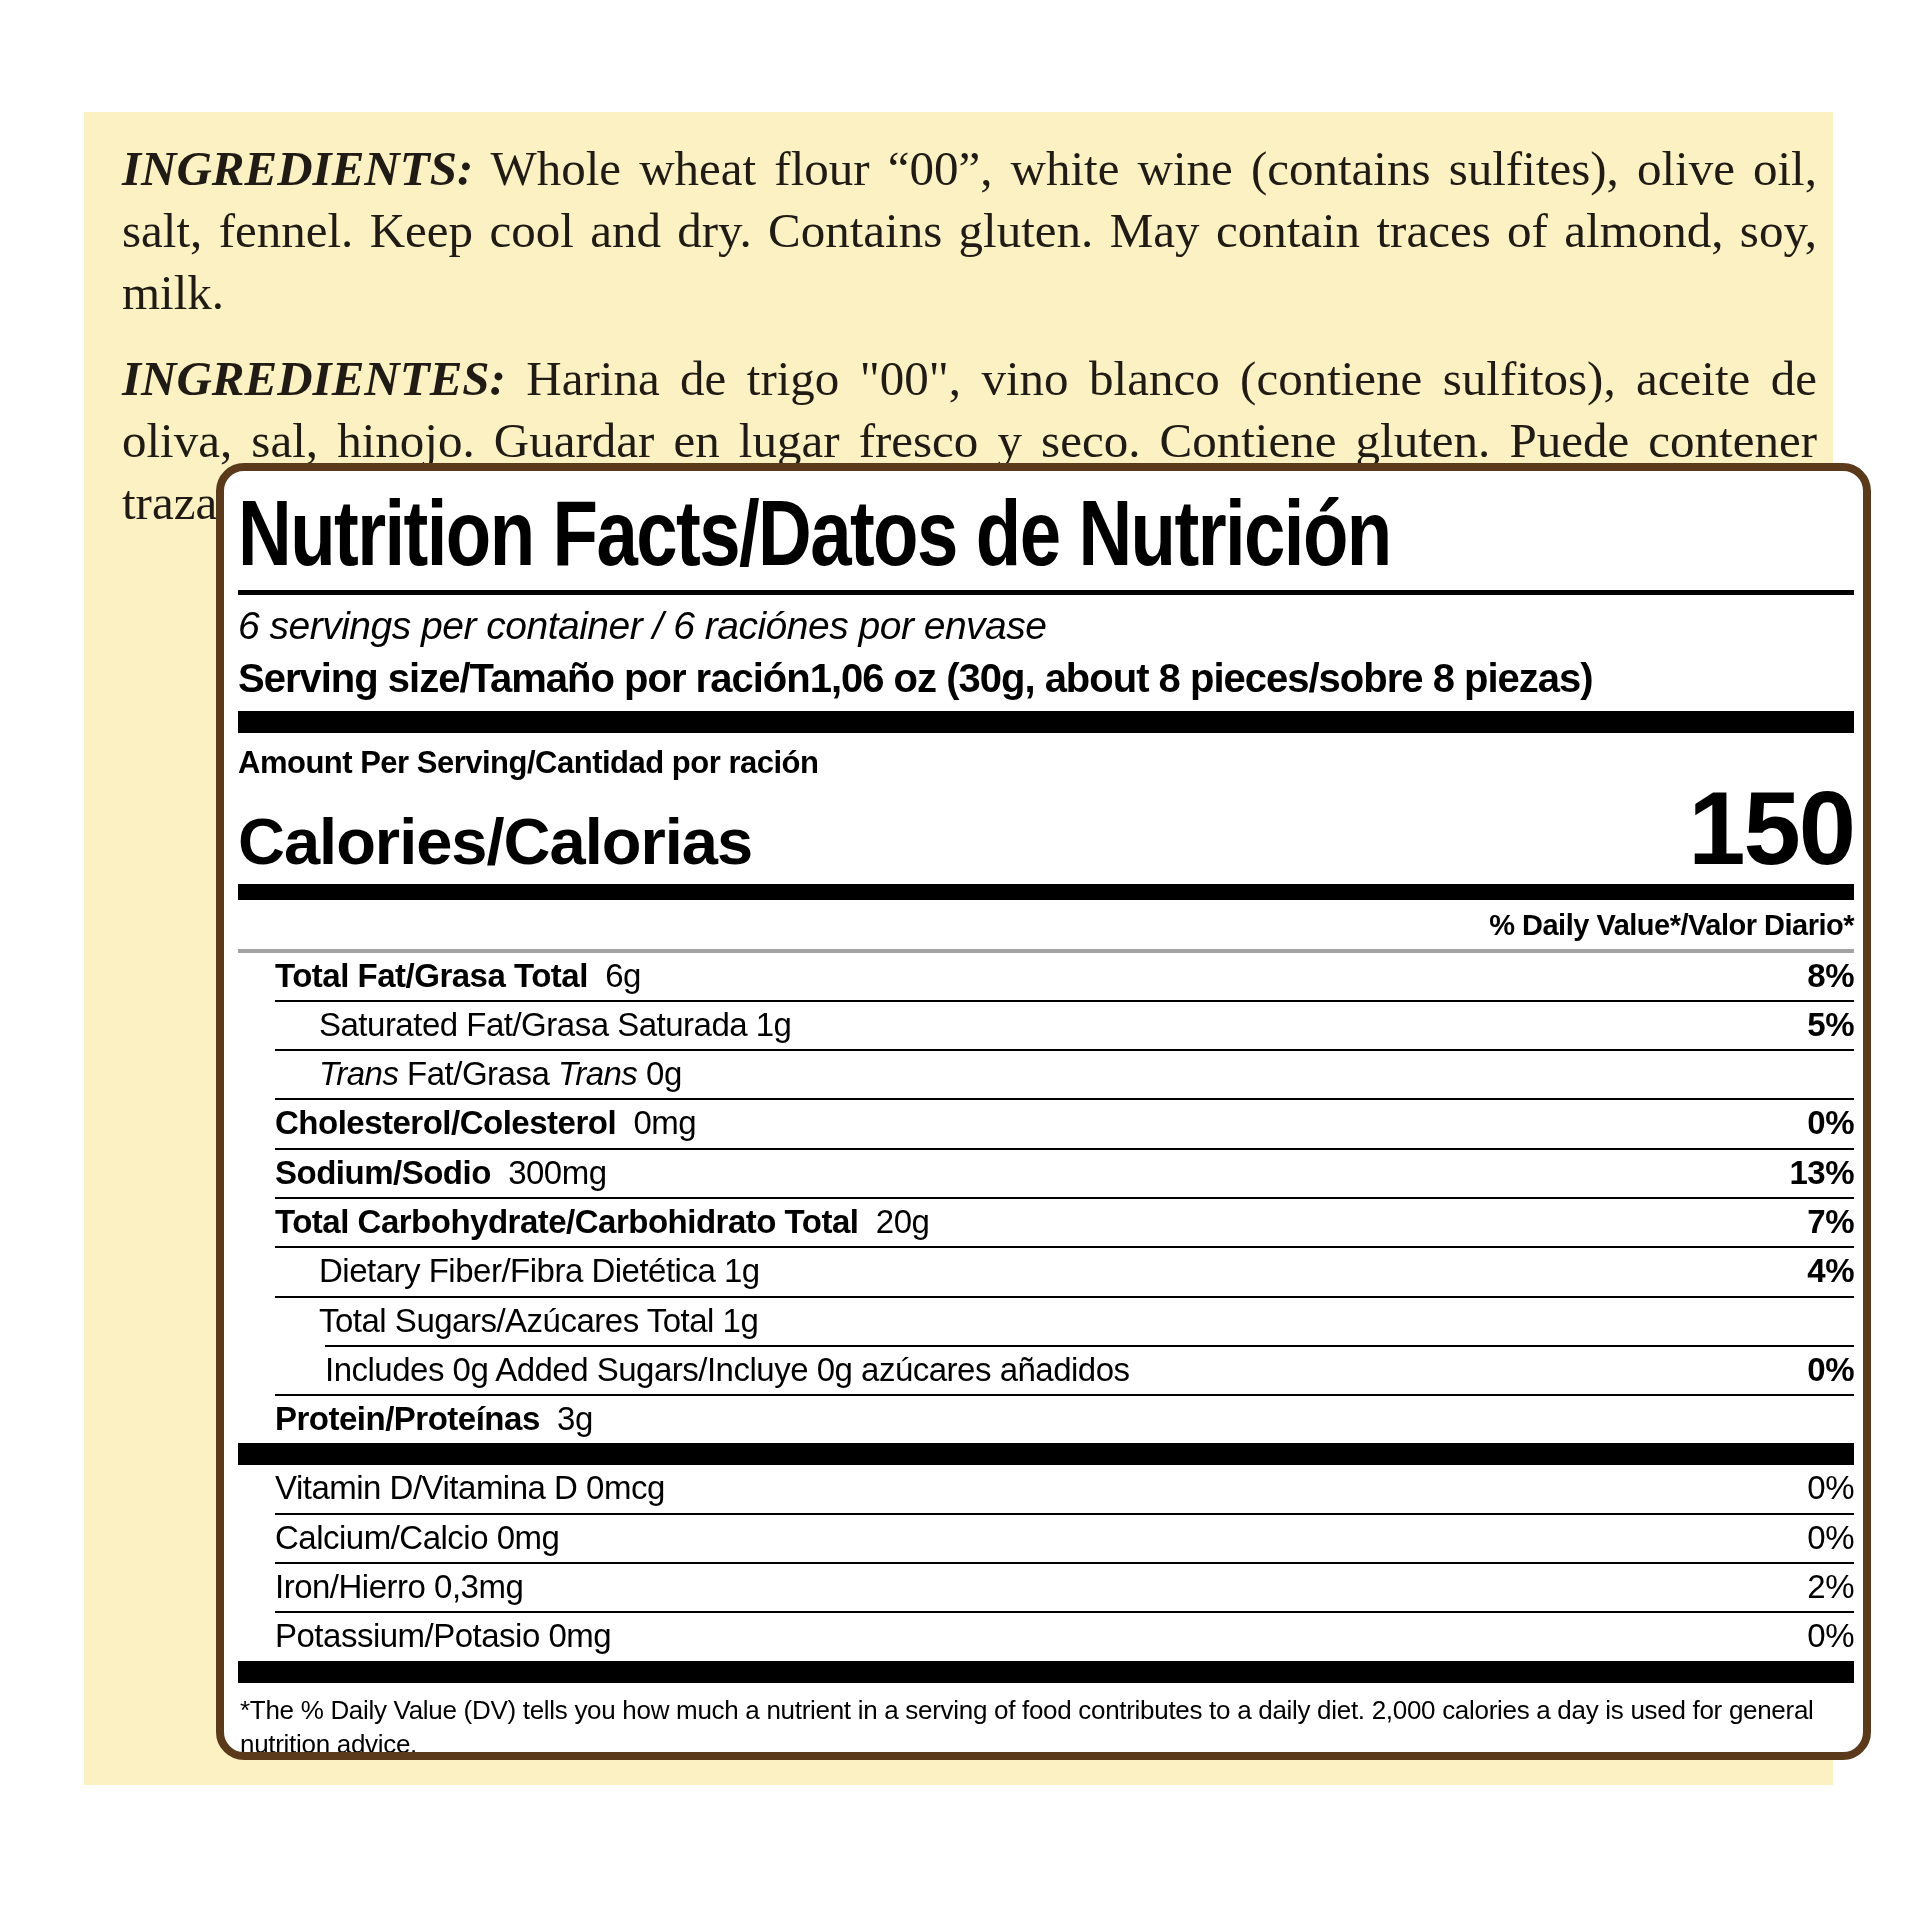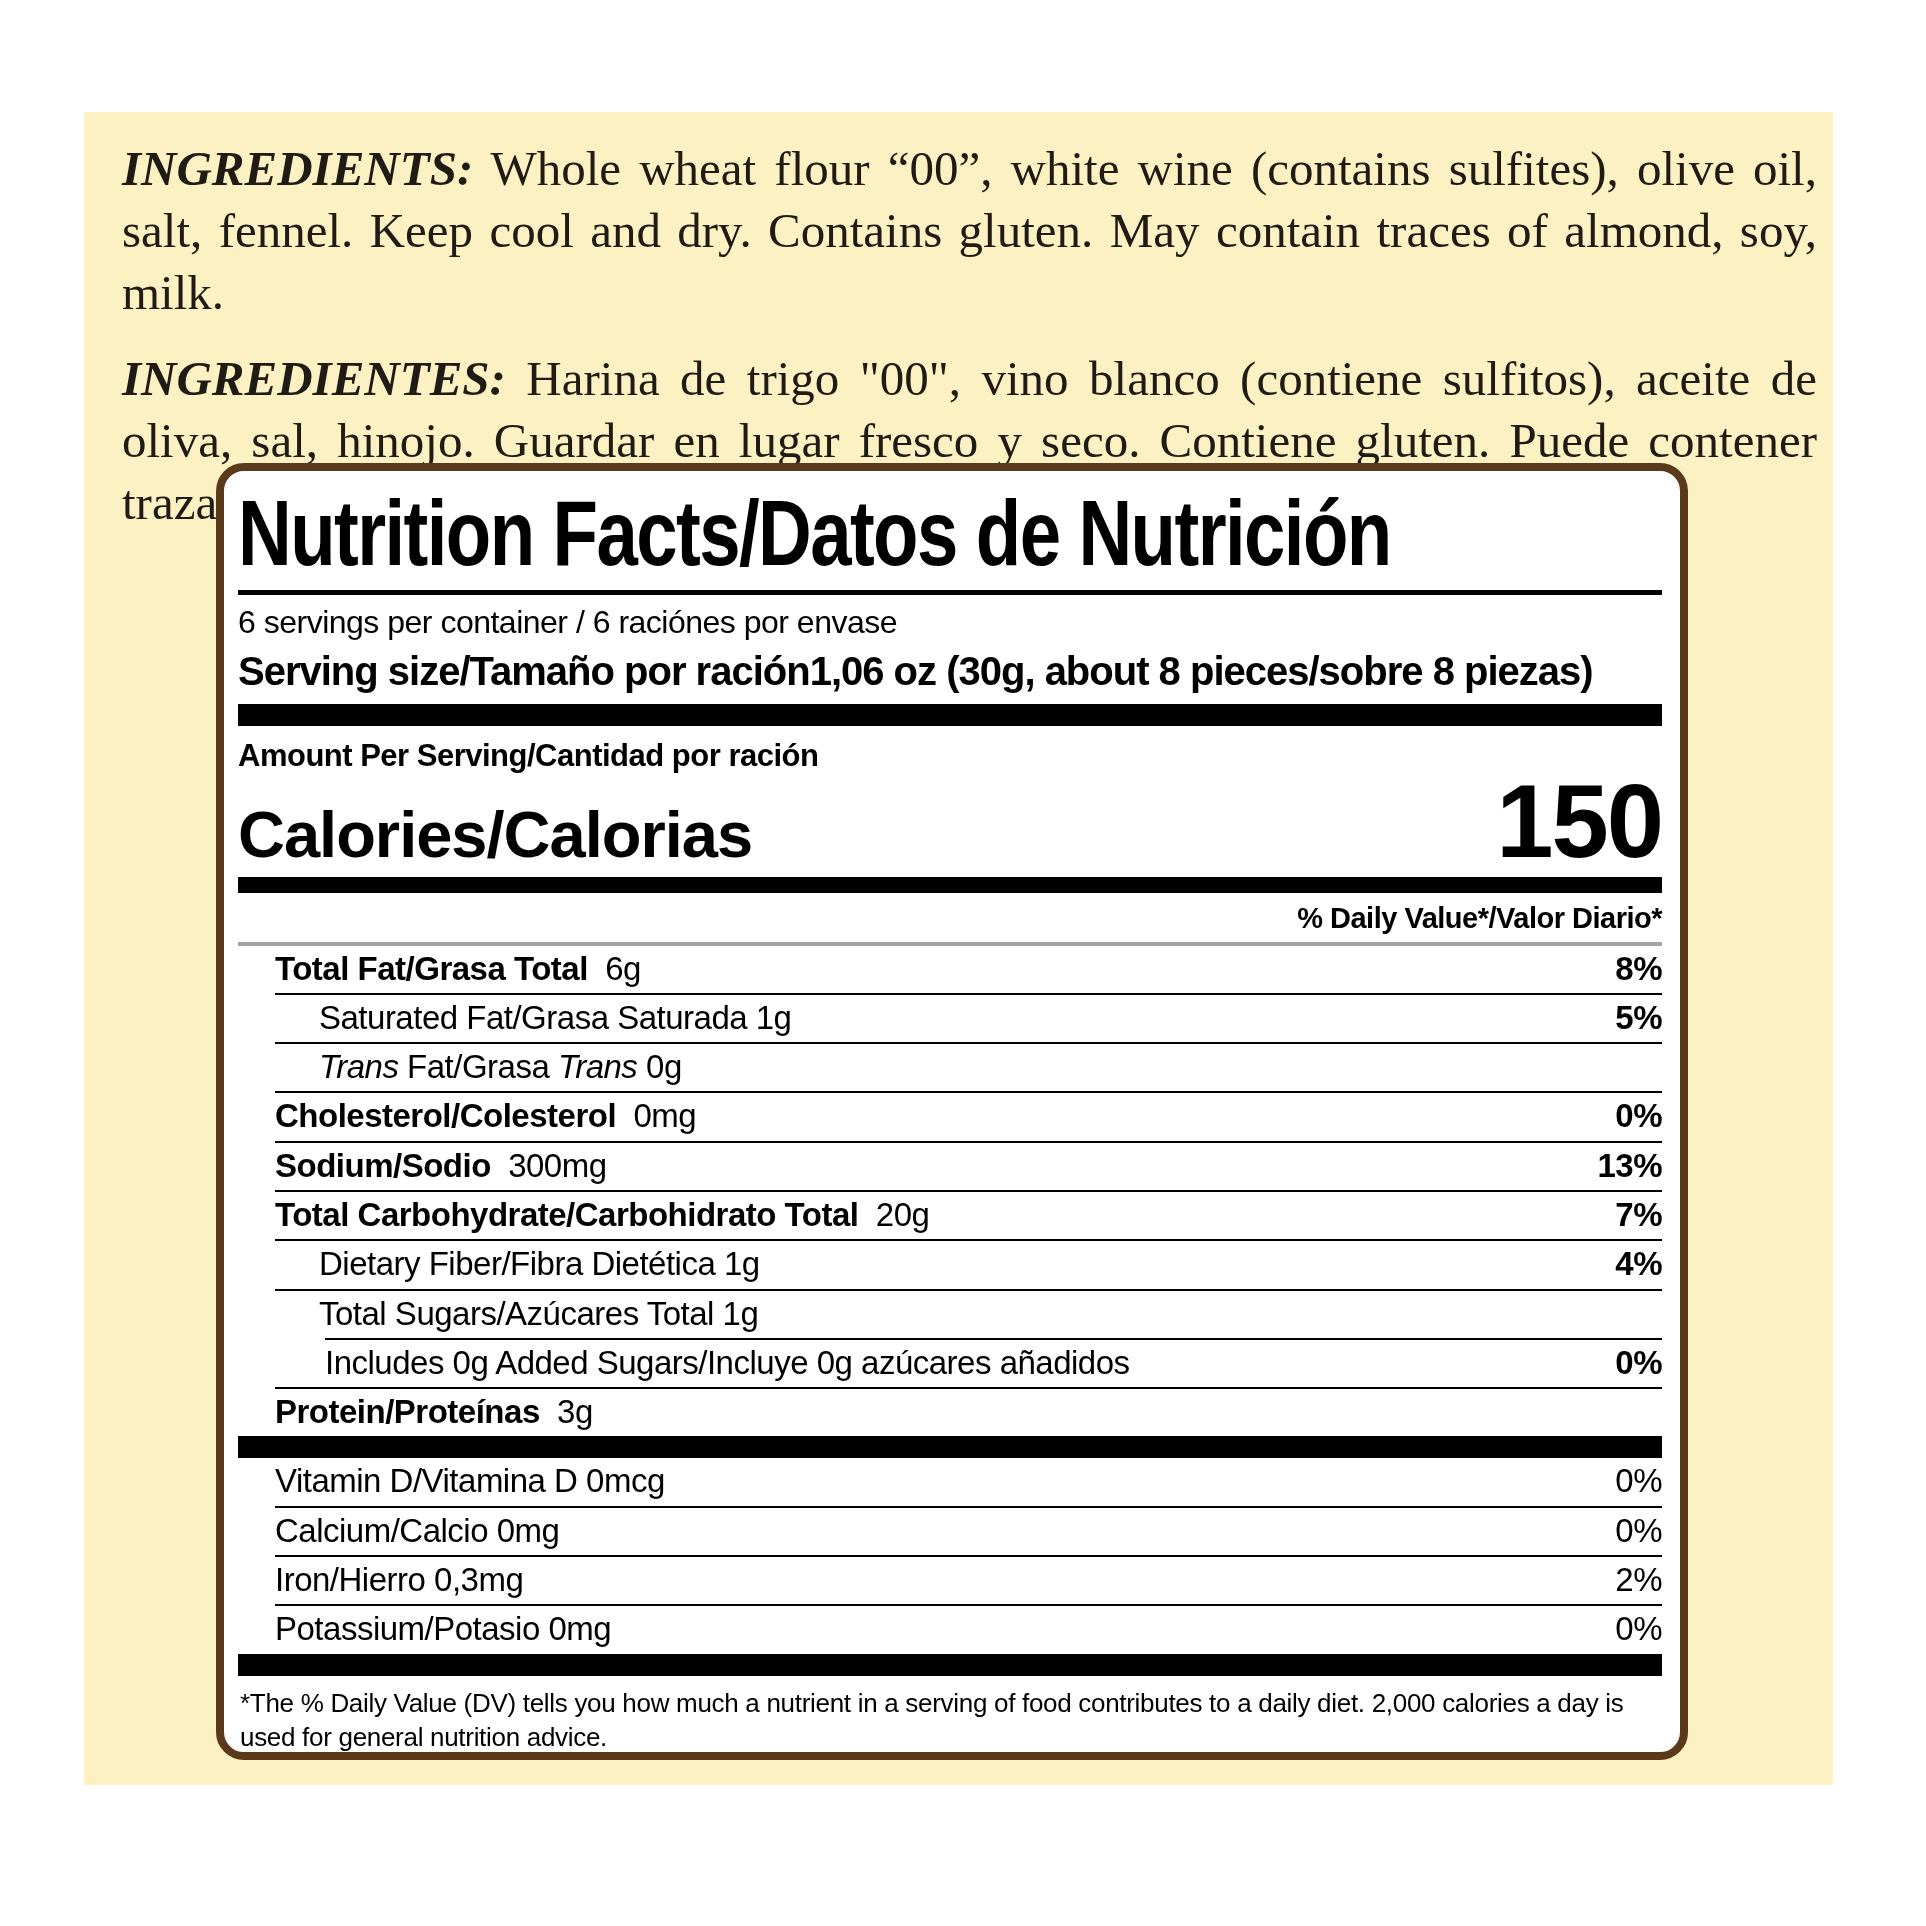--- a/index.html
+++ b/index.html
@@ -29,44 +29,45 @@
     color: #201b14;
     text-align: justify;
   }
   .ingredients p { margin: 0 0 23px 0; }
   .ing-head { font-weight: 700; font-style: italic; }
   
   .nf {
     position: absolute;
     left: 132px;
     top: 351px;
-    width: 1472px;
+    width: 1655px;
     height: 1297px;
     background: #ffffff;
     border: 8px solid #5a3a1b;
     border-radius: 28px;
-    padding: 12px 18px 0 14px;
+    padding: 12px 9px 0 14px;
     overflow: hidden;
   }
   .b { font-weight: 700; }
   .nf-title { white-space: nowrap; margin-top: 4px; height: 95px; }
   .nf-title-inner {
     display: inline-block;
     font-size: 93px;
     font-weight: 700;
     letter-spacing: -2px;
     line-height: 1.0;
     transform: scaleX(0.80);
     transform-origin: 0 50%;
   }
   .nf-rule { height: 5px; background: #000; margin: 8px 0 9px 0; }
   .nf-servings {
-    font-size: 32px;
+    font-size: 39px;
     letter-spacing: -0.5px;
     margin: 4px 0 8px 0;
+    font-style: italic;
   }
   .nf-serving-row {
     display: flex;
     align-items: baseline;
     font-size: 40px;
     letter-spacing: -1px;
     white-space: nowrap;
     margin: 2px 0 10px 0;
   }
   .bar { background: #000; }

